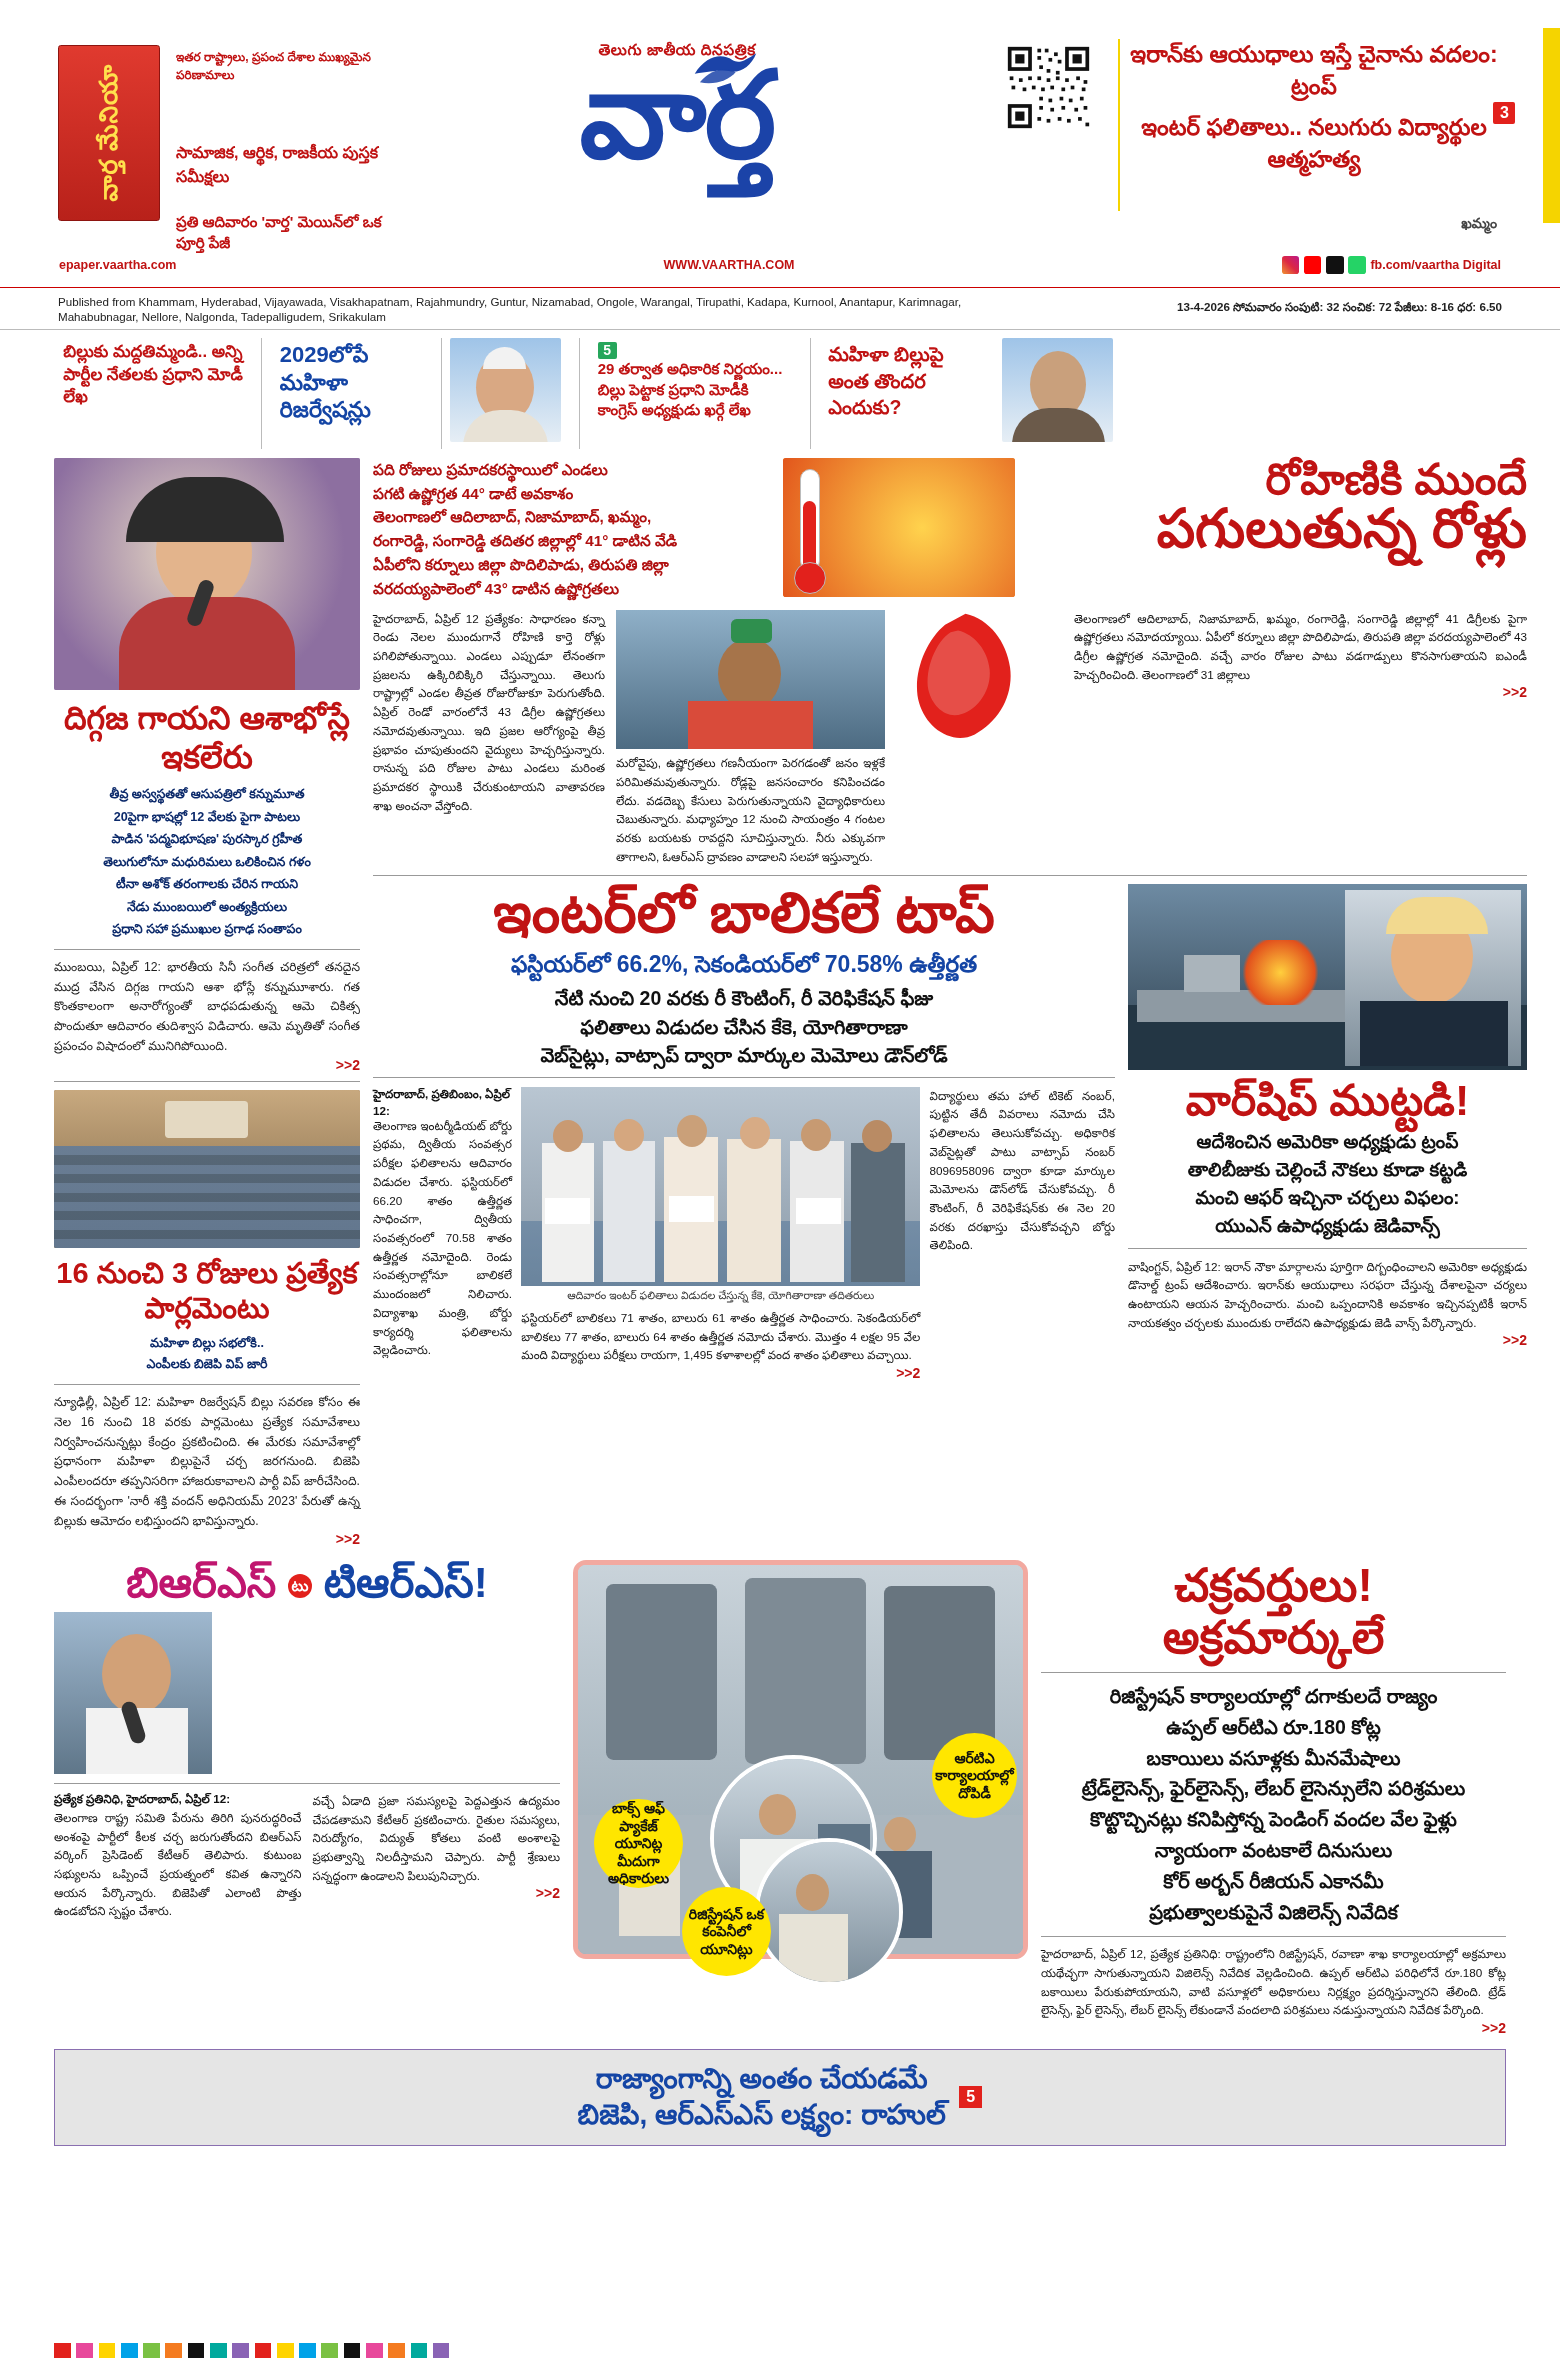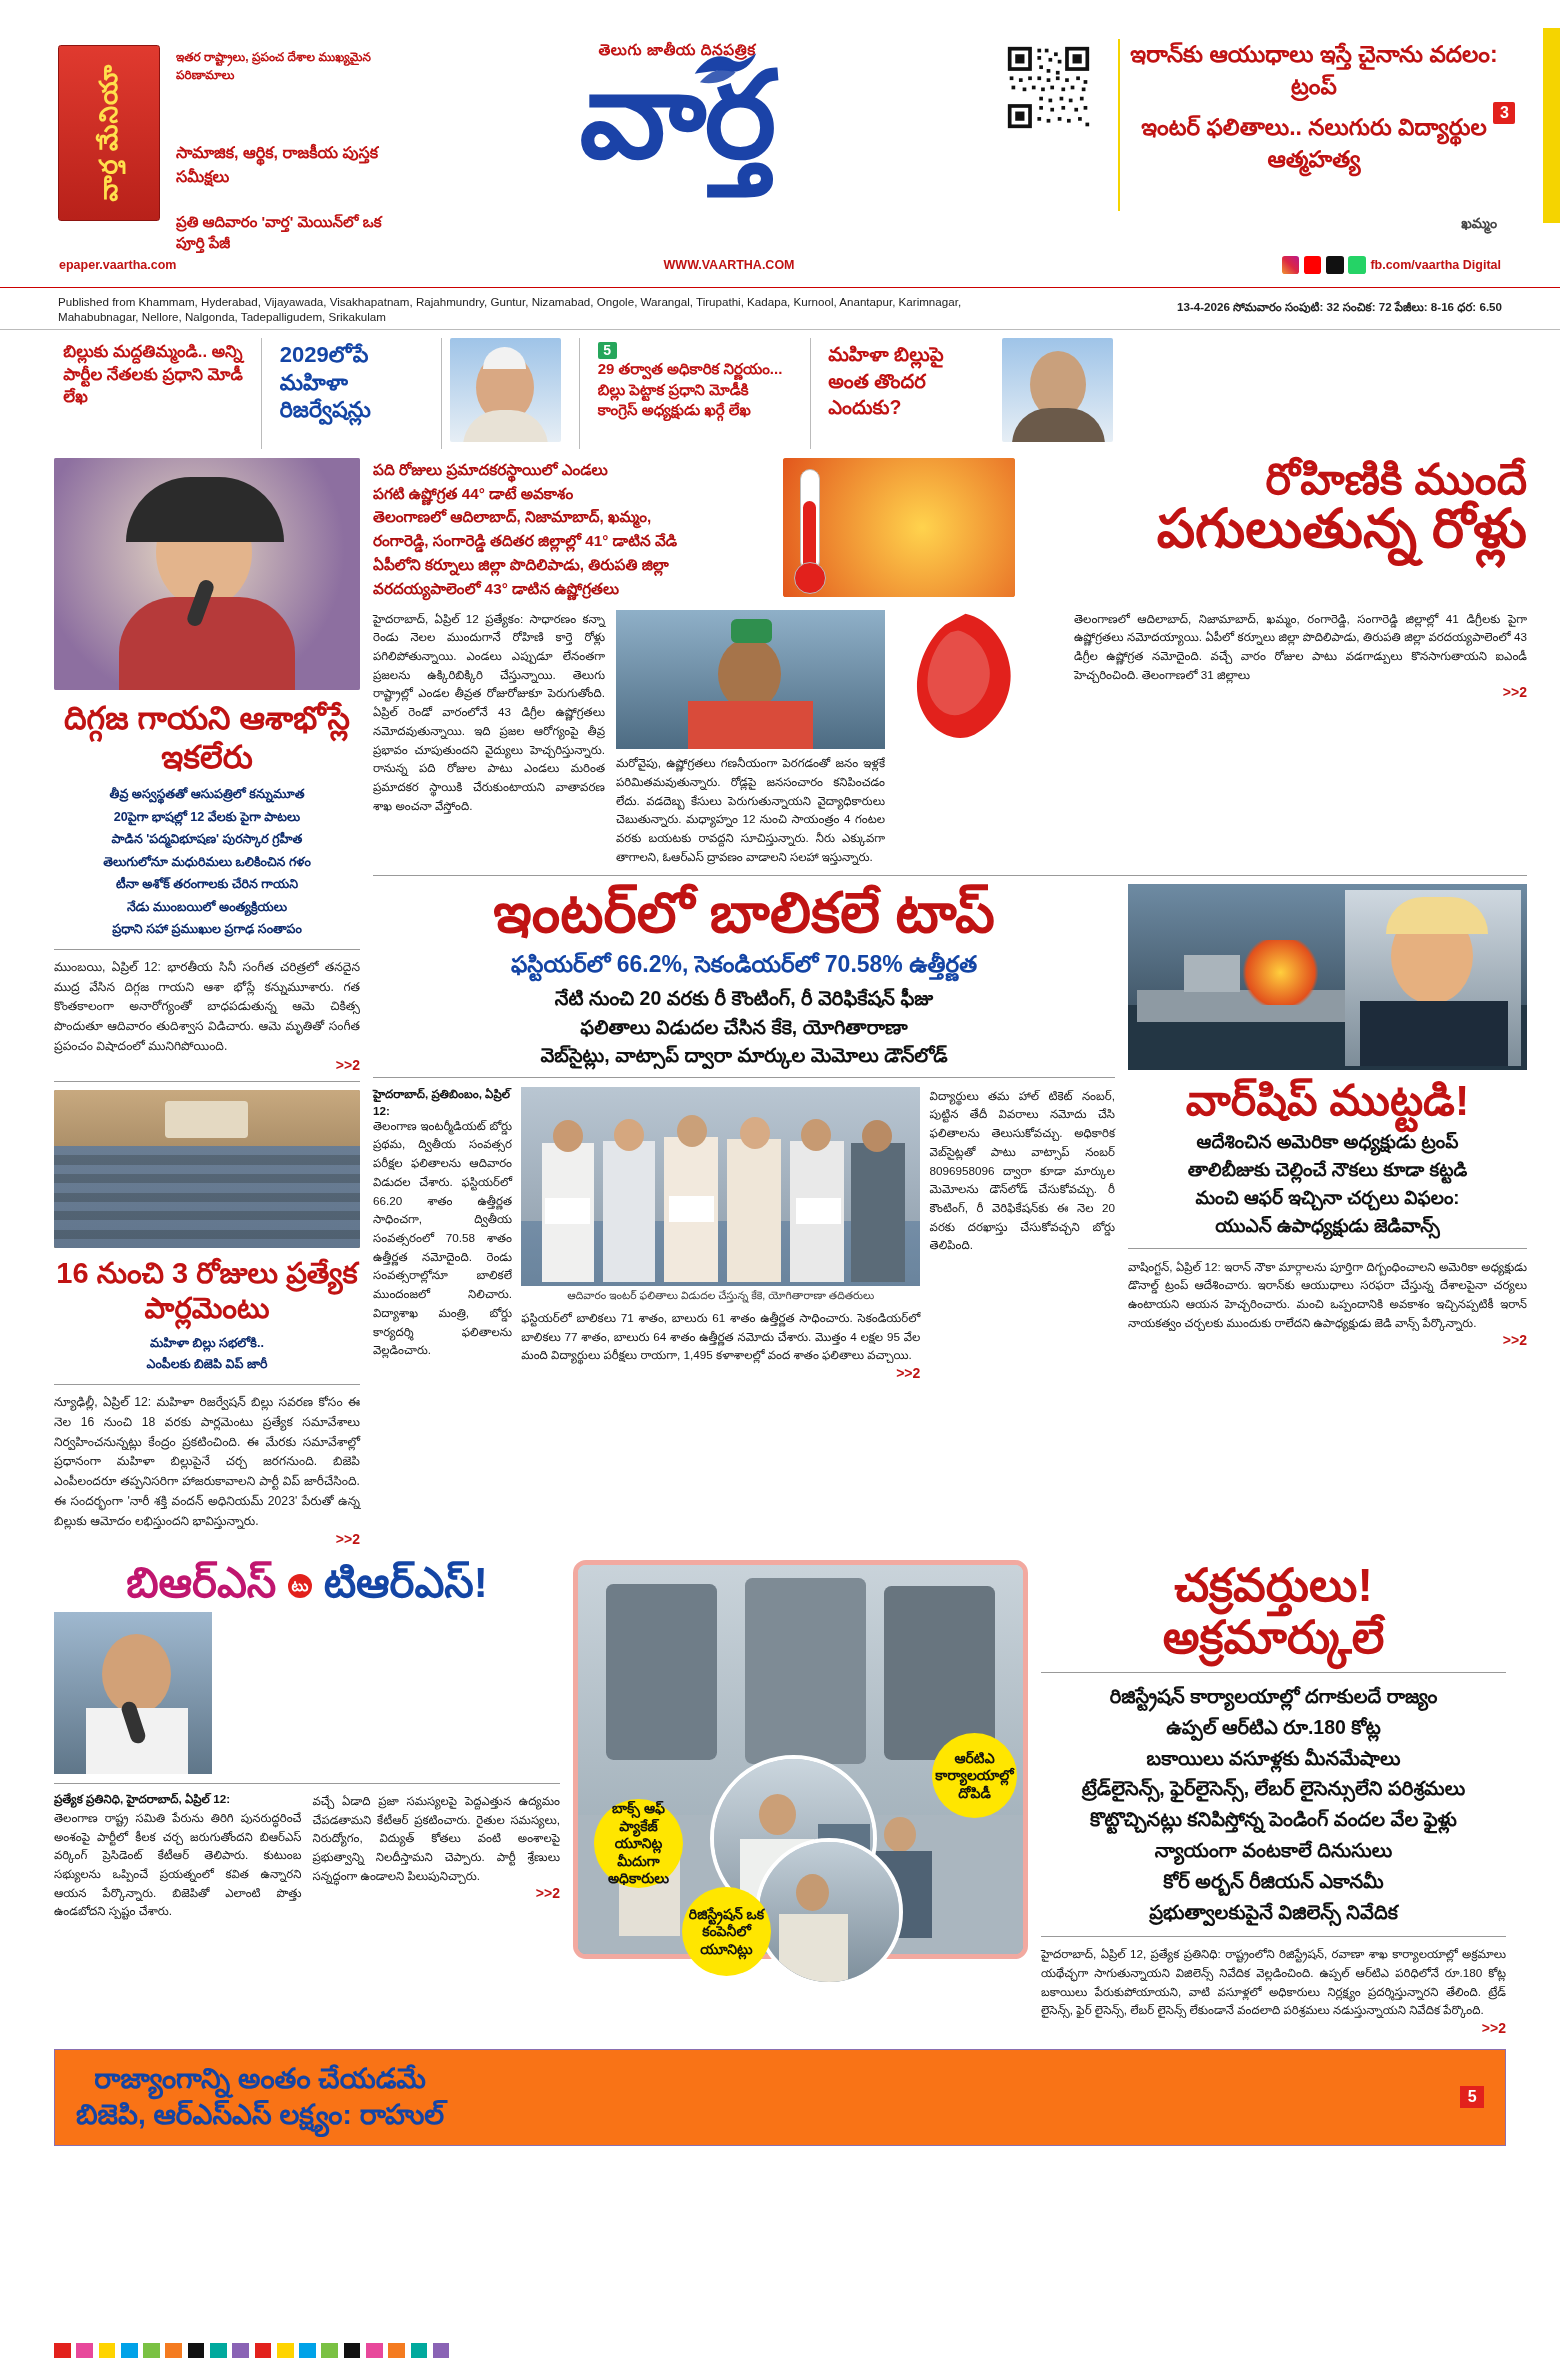--- a/index.html
+++ b/index.html
@@ -112,22 +112,22 @@
 
   
   .brs-head { font-size:42px; font-weight:bold; text-align:center; line-height:1.1; }
   .brs-head .pink { color:#c0166f; }
   .brs-head .blue { color:#1445a5; }
   .dotred { display:inline-block; width:24px; height:24px; border-radius:50%; background:#e2211c; color:#fff; font-size:15px; line-height:24px; text-align:center; vertical-align:middle;}
   .akram-head { color:#c01313; font-size:46px; font-weight:bold; text-align:center; line-height:1.12; }
   .akram-sub { font-size:19.5px; font-weight:bold; text-align:center; line-height:1.58; color:#111; }
 
   .bluebar {
-    margin:13px 54px 0 54px; background:#f97316; border:0.9px solid #8a6fb0;
-    padding:11px 21px; display:flex; align-items:center; justify-content:space-between; gap:13px;
+    margin:13px 54px 0 54px; background:#e5e5e5; border:0.9px solid #8a6fb0;
+    padding:11px 6px; display:flex; align-items:center; justify-content:center; gap:13px;
   }
   .bluebar .txt { color:#1445a5; font-size:28px; font-weight:bold; text-align:center; line-height:1.3;}
   .bluebar .pb { background:#e2211c; color:#fff; font-size:16px; font-weight:bold; padding:1.9px 7.4px; }
 
   .colorstrip { position:absolute; left:54px; right:54px; bottom:16.7px; display:flex; gap:5.6px; height:15px; align-items:center;}
   .colorstrip i { display:block; width:16.7px; height:15px; }
 
   .yellow-circ {
     position:absolute; background:#ffe600; border-radius:50%;
     display:flex; align-items:center; justify-content:center; text-align:center;

